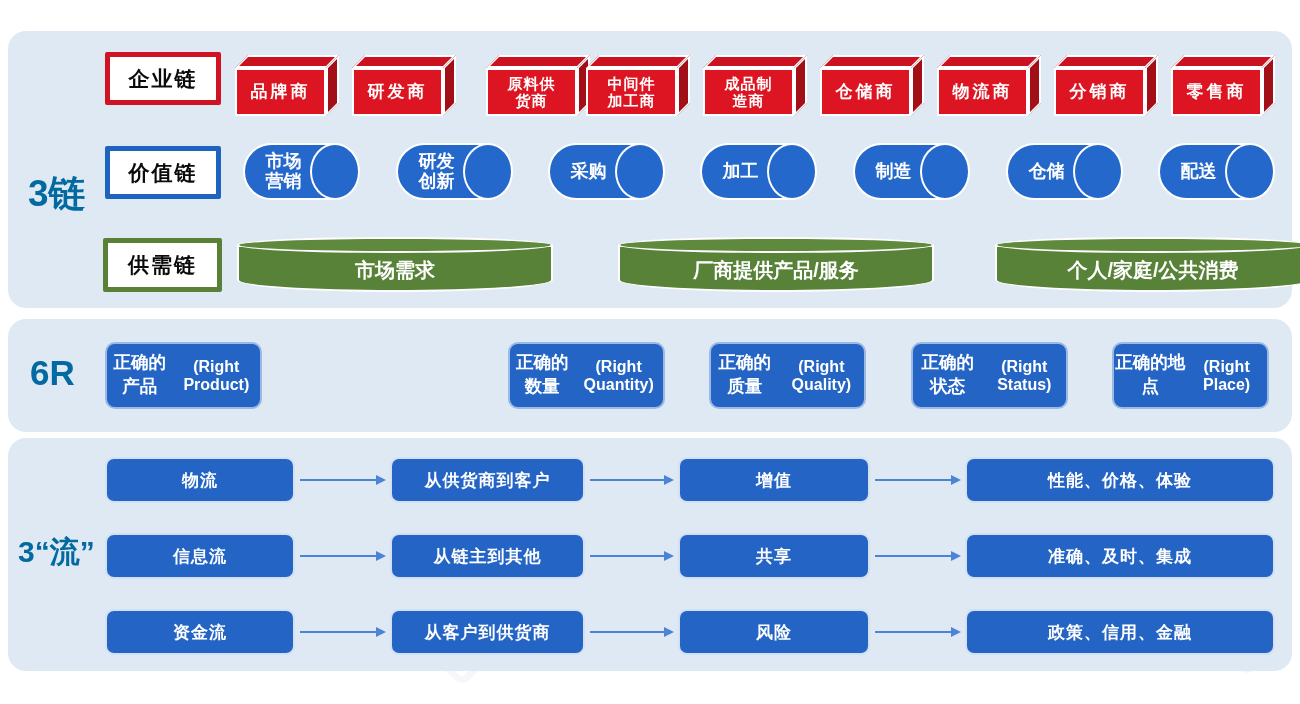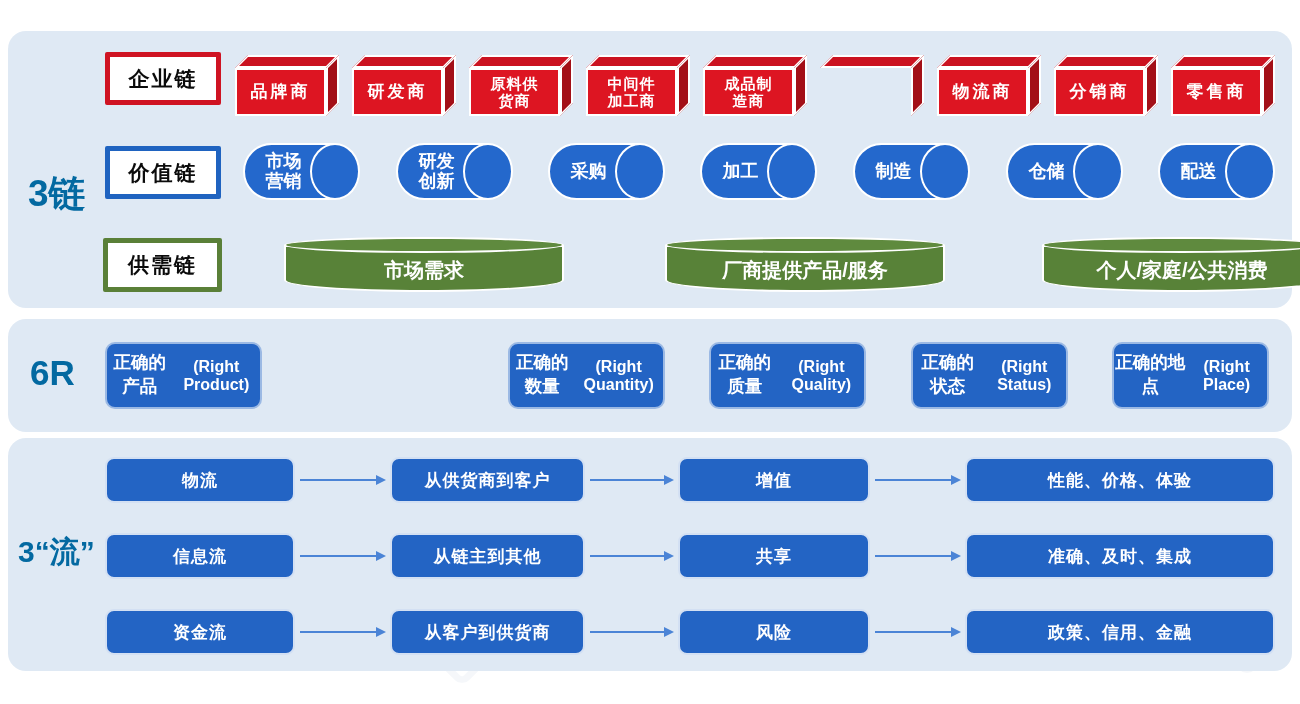--- a/index.html
+++ b/index.html
@@ -40,21 +40,21 @@
   .cyl { position:absolute; top:112px; width:117px; height:57px; }
   .cyl-body { position:absolute; left:0; top:0; bottom:0; right:24px; background:#2468cc;
               border:2.5px solid #fff; border-radius:28.5px 0 0 28.5px; }
   .cyl-cap  { position:absolute; right:0; top:0; bottom:0; width:50px; background:#2468cc;
               border:2.5px solid #fff; border-radius:50%; }
   .cyl-label{ position:absolute; left:6px; right:42px; top:0; bottom:0; display:flex;
               align-items:center; justify-content:center; color:#fff; font-weight:bold;
               font-size:18px; line-height:1.1; text-align:center; white-space:pre-line; }
 
   
-  .disk { position:absolute; top:206px; width:280px; height:55px;margin-left:47px; }
+  .disk { position:absolute; top:206px; width:316px; height:55px; }
   .disk-body { position:absolute; left:0; right:0; top:8px; bottom:0; background:#588238;
                border:2px solid #fff; border-radius:0 0 50% 50% / 0 0 12px 12px; }
   .disk-top  { position:absolute; left:0; right:0; top:0; height:16px; background:#5f8a3e;
                border:2px solid #fff; border-radius:50%; }
   .disk-label{ position:absolute; left:0; right:0; top:12px; bottom:0; display:flex;
                align-items:center; justify-content:center; color:#fff; font-weight:bold; font-size:20px; }
 
   
   .r-card { position:absolute; top:23px; width:157px; height:67px; background:#2364c4;
             border:2px solid rgba(255,255,255,.55); border-radius:10px;
@@ -113,41 +113,42 @@
     <div class="rbox" style="left:227px">
         <div class="rbox-top"></div>
         <div class="rbox-side"></div>
         <div class="rbox-front">品牌商</div>
       </div>
     <div class="rbox" style="left:344px">
         <div class="rbox-top"></div>
         <div class="rbox-side"></div>
         <div class="rbox-front">研发商</div>
       </div>
-    <div class="rbox" style="left:461px">
+    <div class="rbox" style="left:478px">
         <div class="rbox-top"></div>
         <div class="rbox-side"></div>
         <div class="rbox-front" style="font-size:15px;letter-spacing:1px">原料供
 货商</div>
       </div>
     <div class="rbox" style="left:578px">
         <div class="rbox-top"></div>
         <div class="rbox-side"></div>
         <div class="rbox-front" style="font-size:15px;letter-spacing:1px">中间件
 加工商</div>
       </div>
     <div class="rbox" style="left:695px">
         <div class="rbox-top"></div>
         <div class="rbox-side"></div>
         <div class="rbox-front" style="font-size:15px;letter-spacing:1px">成品制
 造商</div>
       </div>
     <div class="rbox" style="left:812px">
         <div class="rbox-top"></div>
         <div class="rbox-side"></div>
+        <div class="rbox-front">仓储商</div>
       </div>
     <div class="rbox" style="left:929px">
         <div class="rbox-top"></div>
         <div class="rbox-side"></div>
         <div class="rbox-front">物流商</div>
       </div>
     <div class="rbox" style="left:1046px">
         <div class="rbox-top"></div>
         <div class="rbox-side"></div>
         <div class="rbox-front">分销商</div>

